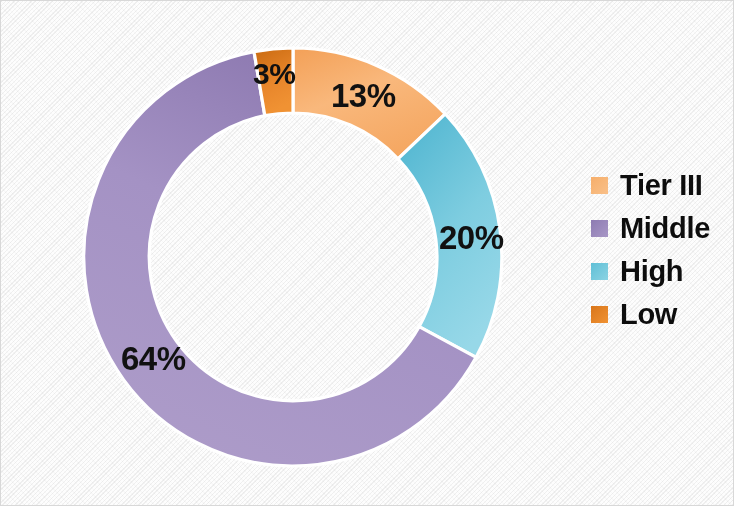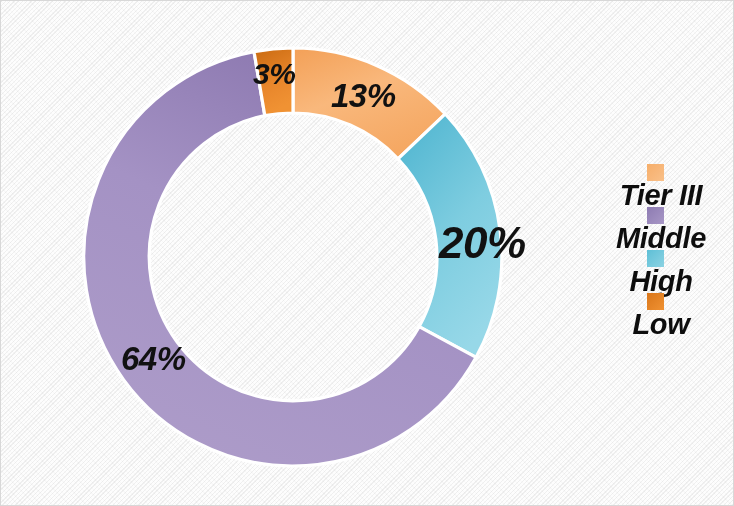--- a/index.html
+++ b/index.html
@@ -24,21 +24,20 @@
         rgba(0,0,0,0.055) 0px,
         rgba(0,0,0,0.055) 1px,
         rgba(0,0,0,0.0) 1px,
         rgba(0,0,0,0.0) 3px),
       repeating-linear-gradient(45deg,
         rgba(0,0,0,0.018) 0px,
         rgba(0,0,0,0.018) 1px,
         rgba(0,0,0,0.0) 1px,
         rgba(0,0,0,0.0) 4px);
     border: 1px solid #d8d8d8;
-    font-style: italic;
   }
 
   
   #plot-area {
     position: absolute;
     left: 0px;
     top: 0px;
     width: 560px;
     height: 506px;
   }
@@ -52,36 +51,35 @@
   .slice-label {
     position: absolute;
     font-family: "Liberation Sans", sans-serif;
     font-weight: bold;
     color: #111111;
     white-space: nowrap;
     line-height: 1;
     letter-spacing: -0.5px;
   }
   #label-tier3 { left: 330px; top: 78px;  font-size: 33px; }
-  #label-high  { left: 438px; top: 220px; font-size: 44px; }
+  #label-high  { left: 438px; top: 220px; font-size: 33px; }
   #label-middle{ left: 120px; top: 341px; font-size: 33px; }
   #label-low   { left: 252px; top: 58px;  font-size: 30px; }
 
   
   #legend {
     position: absolute;
     left: 590px;
     top: 163px;
     width: 140px;
   }
   .legend-item {
     display: flex;
     align-items: center;
     height: 43px;
-    flex-direction: column;
   }
   .legend-swatch {
     width: 17px;
     height: 17px;
     flex: 0 0 17px;
     margin-right: 12px;
   }
   .legend-label {
     font-family: "Liberation Sans", sans-serif;
     font-weight: bold;

